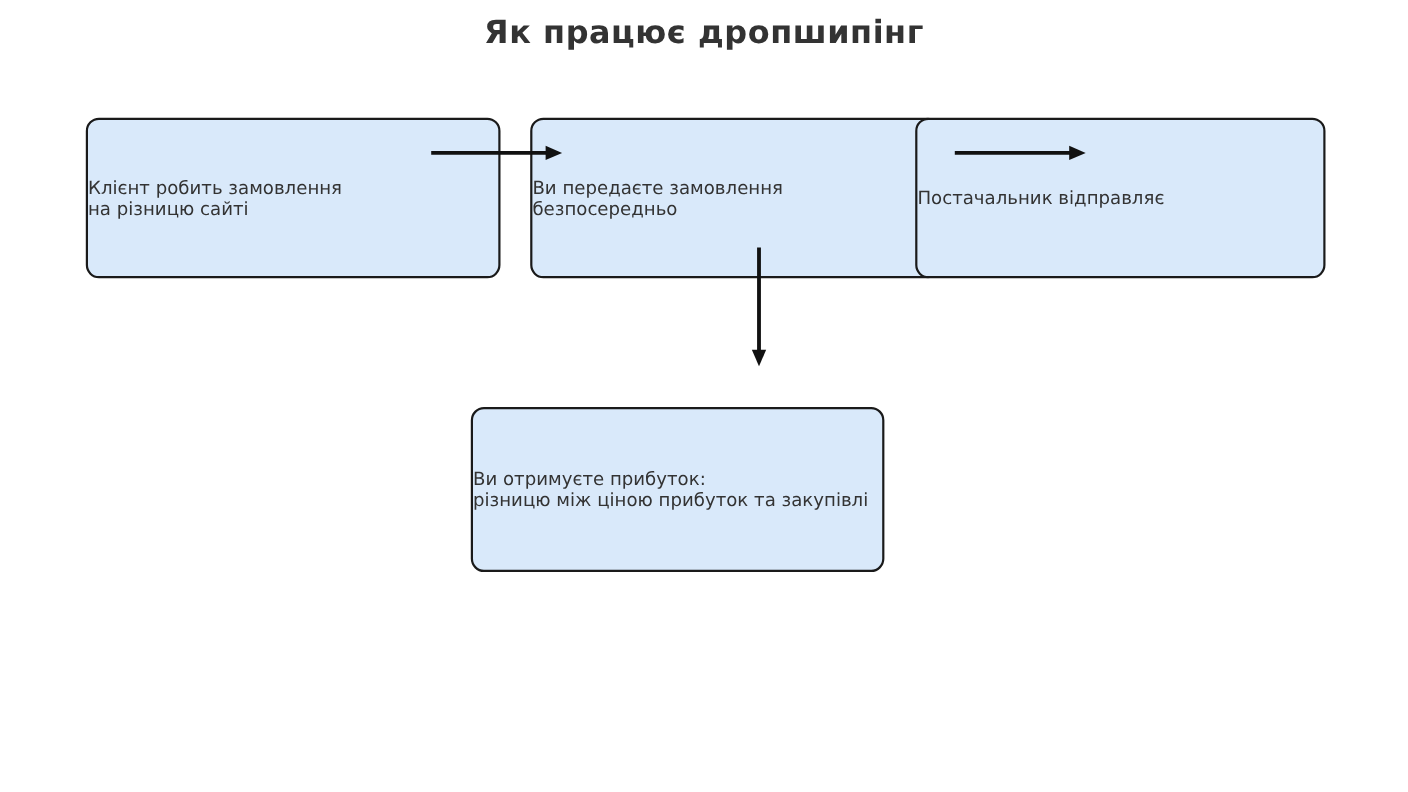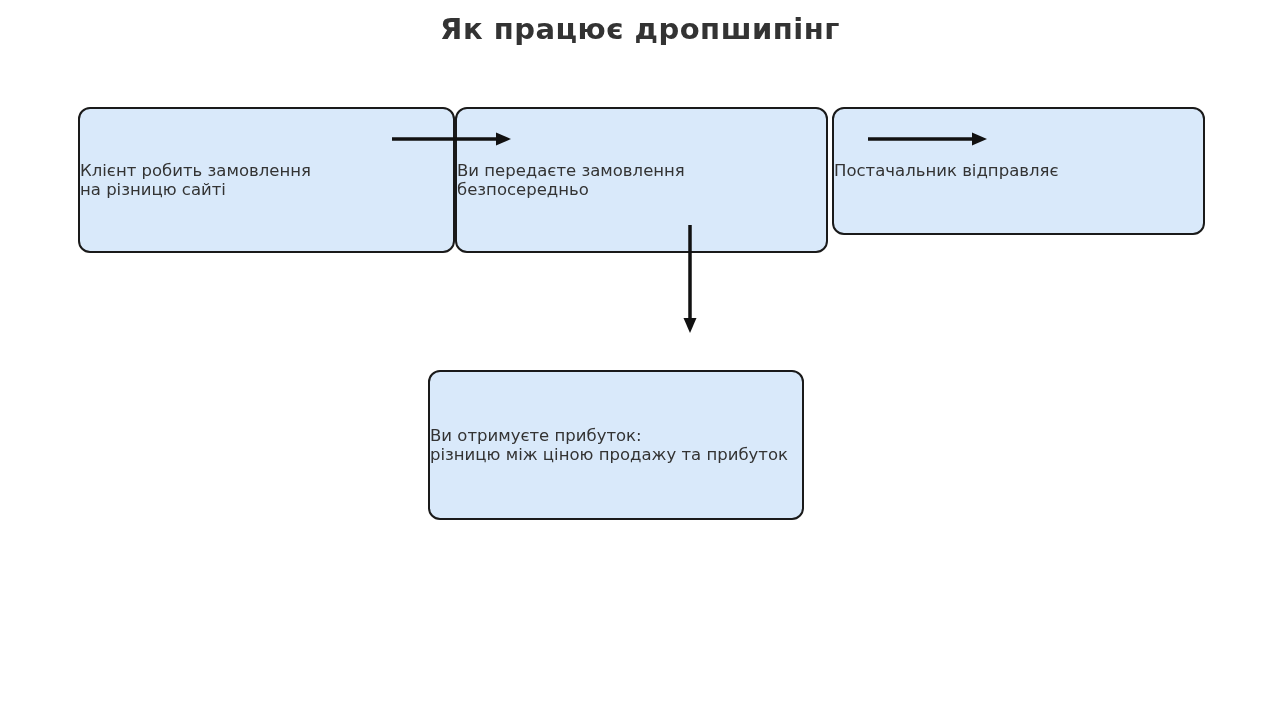--- a/index.html
+++ b/index.html
@@ -43,22 +43,22 @@
     align-items:flex-start;
     justify-content:center;
     text-align:center;
     font-size:16.5px;
     line-height:1.16;
     color:var(--text);
     z-index:1;
   }
   .node .line{ white-space:nowrap; }
   #node-1{ left:78px;  top:107px; width:377px; height:146px; }
-  #node-2{ left:455px; top:107px; width:373px; height:146px; }
-  #node-3{ left:832px; top:107px; width:373px; height:128px; }
+  #node-2{ left:482px; top:107px; width:373px; height:146px; }
+  #node-3{ left:832px; top:107px; width:373px; height:146px; }
   #node-4{ left:428px; top:370px; width:376px; height:150px; }
   .arrow-layer{
     position:absolute;
     left:0; top:0;
     width:1280px; height:720px;
     z-index:5;
     pointer-events:none;
     color:var(--arrow);
   }
 </style>
@@ -78,21 +78,21 @@
     <div class="line">Ви передаєте замовлення</div>
     <div class="line">безпосередньо</div>
   </div>
 
   <div class="node" id="node-3">
     <div class="line">Постачальник відправляє</div>
   </div>
 
   <div class="node" id="node-4">
     <div class="line">Ви отримуєте прибуток:</div>
-    <div class="line">різницю між ціною продажу та прибуток</div>
+    <div class="line">різницю між ціною прибуток та закупівлі</div>
   </div>
 
   <svg class="arrow-layer" width="1280" height="720" viewBox="0 0 1280 720" xmlns="http://www.w3.org/2000/svg">
     <g>
       <line x1="392" y1="139" x2="497" y2="139" stroke="currentColor" stroke-width="3.5"></line>
       <polygon points="496,132.5 511,139 496,145.5" fill="currentColor"></polygon>
     </g>
     <g>
       <line x1="868" y1="139" x2="973" y2="139" stroke="currentColor" stroke-width="3.5"></line>
       <polygon points="972,132.5 987,139 972,145.5" fill="currentColor"></polygon>

